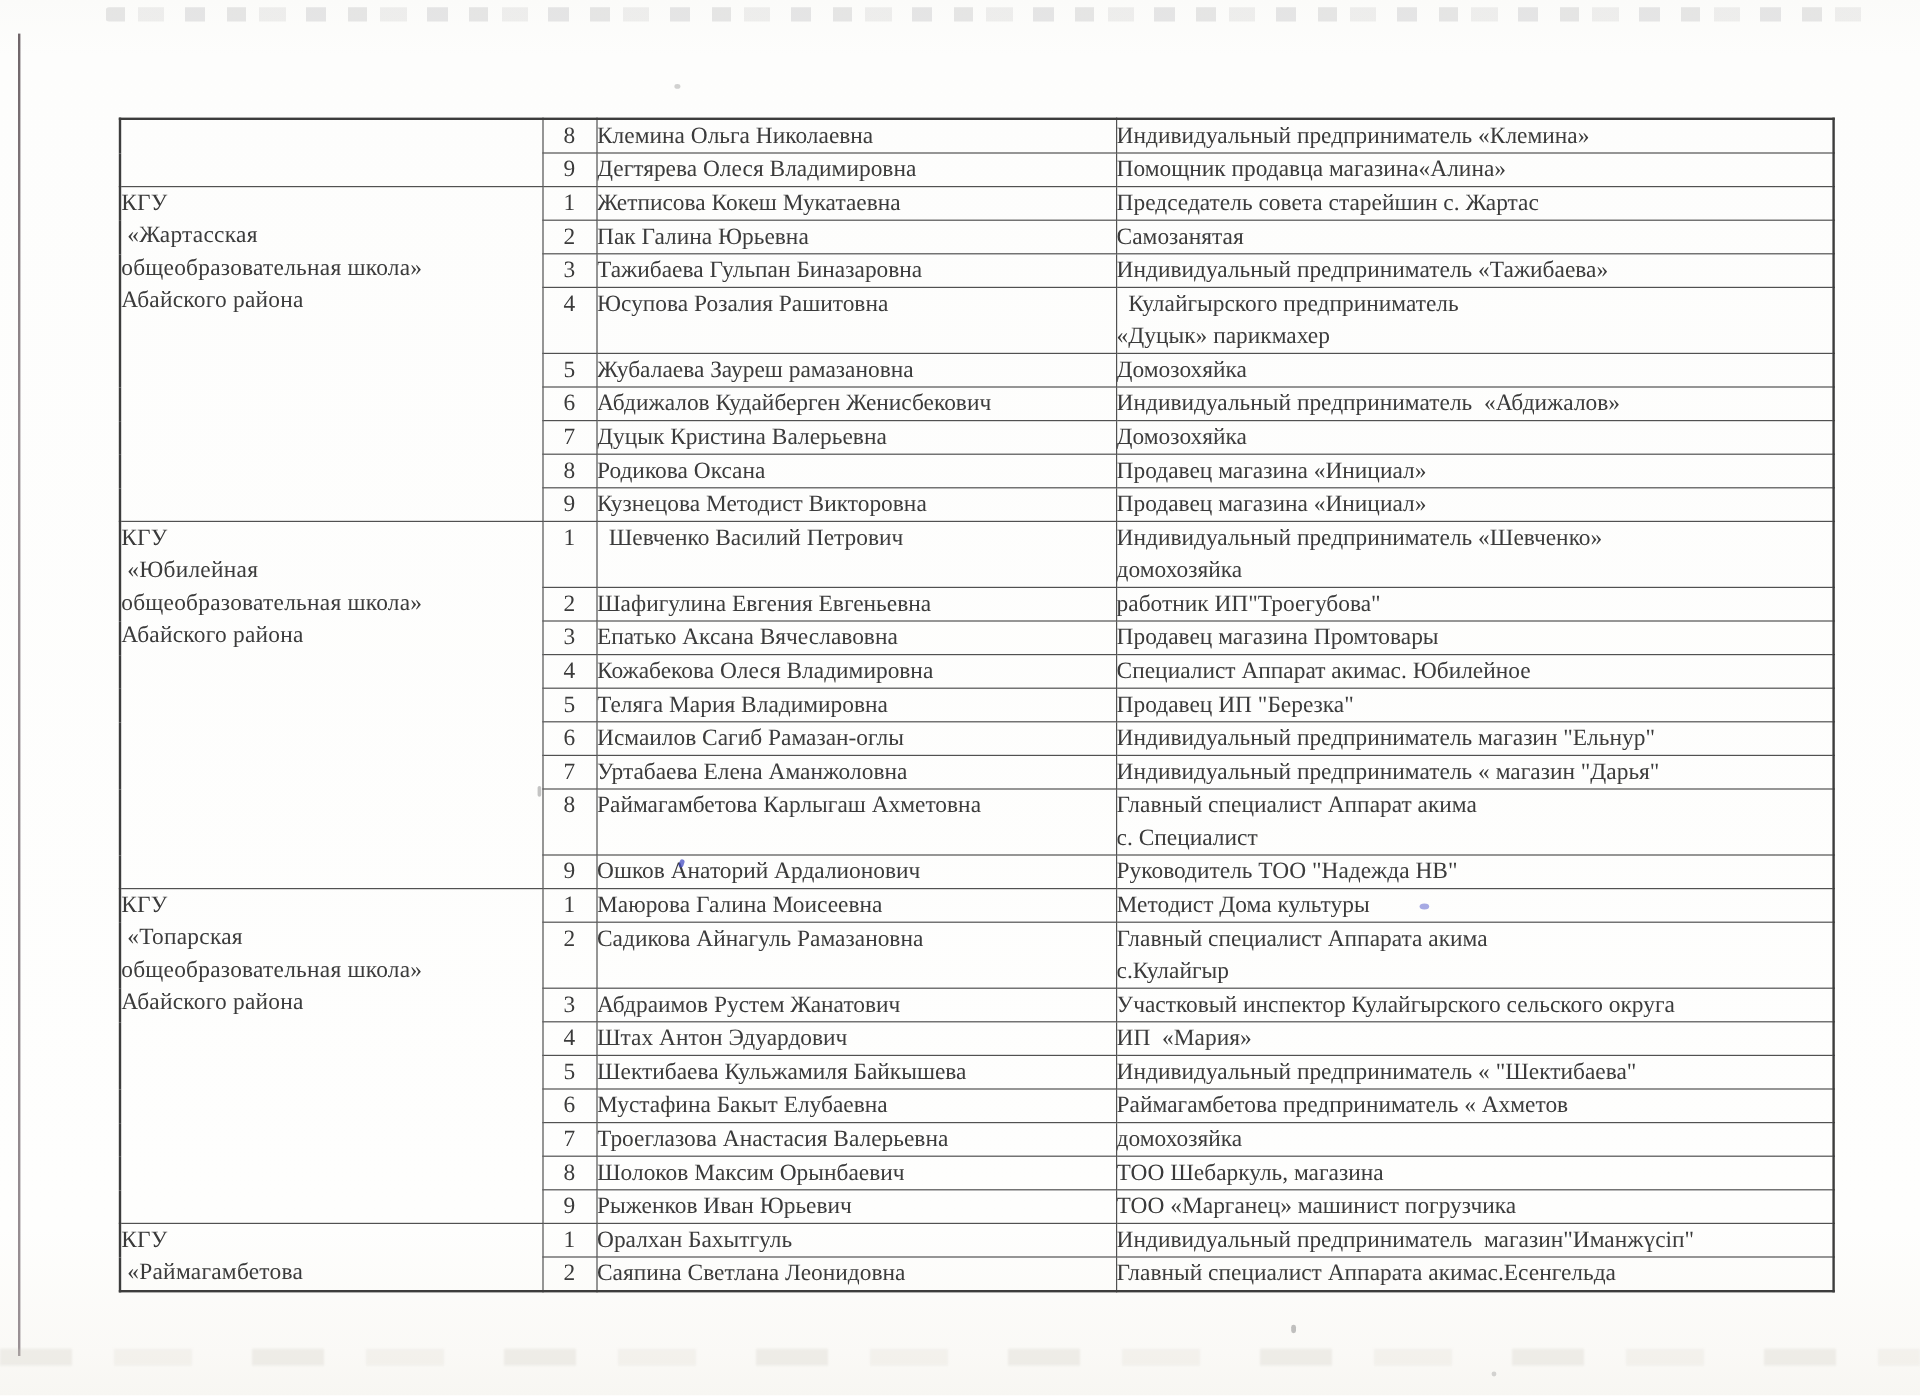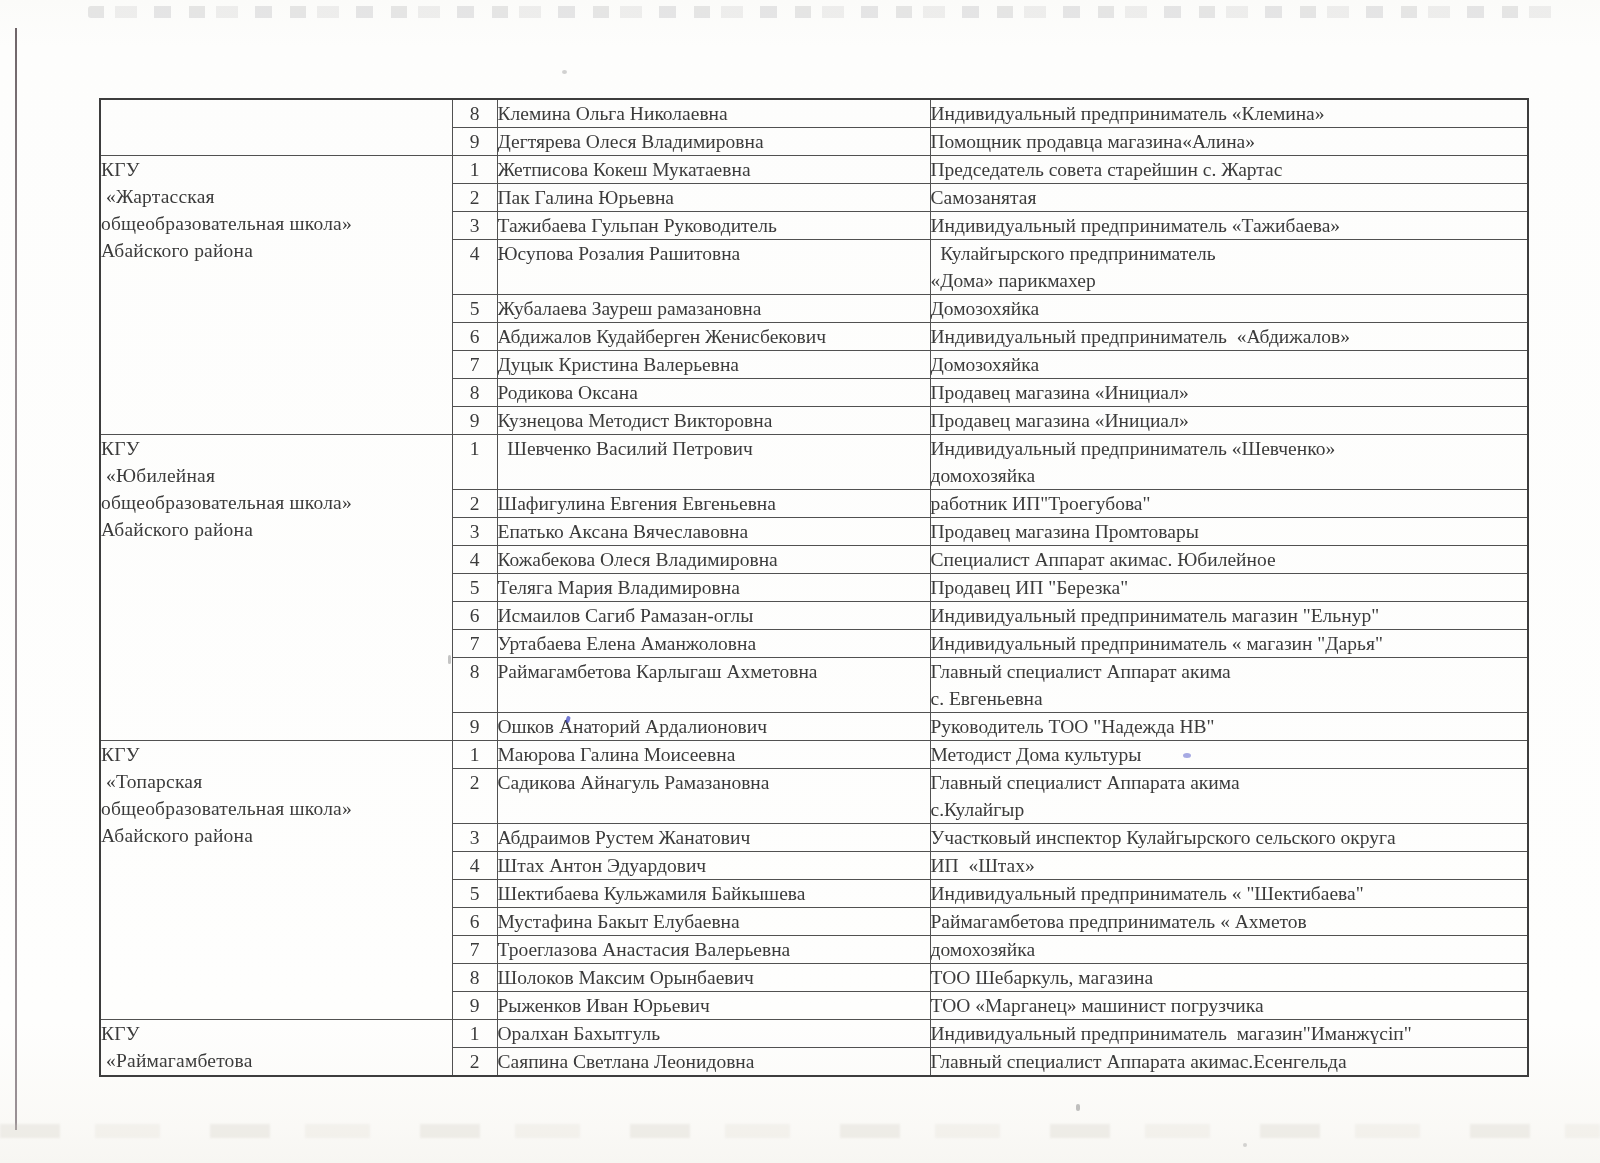--- a/index.html
+++ b/index.html
@@ -127,27 +127,27 @@
           <td class="name-cell">Жетписова Кокеш Мукатаевна</td>
           <td class="occ-cell"><div>Председатель совета старейшин с. Жартас</div></td>
         </tr>
         <tr>
           <td class="num-cell">2</td>
           <td class="name-cell">Пак Галина Юрьевна</td>
           <td class="occ-cell"><div>Самозанятая</div></td>
         </tr>
         <tr>
           <td class="num-cell">3</td>
-          <td class="name-cell">Тажибаева Гульпан Руководитель</td>
+          <td class="name-cell">Тажибаева Гульпан Биназаровна</td>
           <td class="occ-cell"><div>Индивидуальный предприниматель «Тажибаева»</div></td>
         </tr>
         <tr>
           <td class="num-cell">4</td>
           <td class="name-cell">Юсупова Розалия Рашитовна</td>
-          <td class="occ-cell"><div>  Кулайгырского предприниматель</div><div>«Дома» парикмахер</div></td>
+          <td class="occ-cell"><div>  Кулайгырского предприниматель</div><div>«Дуцык» парикмахер</div></td>
         </tr>
         <tr>
           <td class="num-cell">5</td>
           <td class="name-cell">Жубалаева Зауреш рамазановна</td>
           <td class="occ-cell"><div>Домозохяйка</div></td>
         </tr>
         <tr>
           <td class="num-cell">6</td>
           <td class="name-cell">Абдижалов Кудайберген Женисбекович</td>
           <td class="occ-cell"><div>Индивидуальный предприниматель  «Абдижалов»</div></td>
@@ -199,21 +199,21 @@
           <td class="occ-cell"><div>Индивидуальный предприниматель магазин "Ельнур"</div></td>
         </tr>
         <tr>
           <td class="num-cell">7</td>
           <td class="name-cell">Уртабаева Елена Аманжоловна</td>
           <td class="occ-cell"><div>Индивидуальный предприниматель « магазин "Дарья"</div></td>
         </tr>
         <tr>
           <td class="num-cell">8</td>
           <td class="name-cell">Раймагамбетова Карлыгаш Ахметовна</td>
-          <td class="occ-cell"><div>Главный специалист Аппарат акима</div><div>с. Евгеньевна</div></td>
+          <td class="occ-cell"><div>Главный специалист Аппарат акима</div><div>с. Специалист</div></td>
         </tr>
         <tr>
           <td class="num-cell">9</td>
           <td class="name-cell">Ошков Анаторий Ардалионович</td>
           <td class="occ-cell"><div>Руководитель ТОО "Надежда НВ"</div></td>
         </tr>
         <tr class="section-start">
           <td class="school-cell" rowspan="9"><div>КГУ</div><div> «Топарская</div><div>общеобразовательная школа»</div><div>Абайского района</div></td>
           <td class="num-cell">1</td>
           <td class="name-cell">Маюрова Галина Моисеевна</td>
@@ -225,21 +225,21 @@
           <td class="occ-cell"><div>Главный специалист Аппарата акима</div><div>с.Кулайгыр</div></td>
         </tr>
         <tr>
           <td class="num-cell">3</td>
           <td class="name-cell">Абдраимов Рустем Жанатович</td>
           <td class="occ-cell"><div>Участковый инспектор Кулайгырского сельского округа</div></td>
         </tr>
         <tr>
           <td class="num-cell">4</td>
           <td class="name-cell">Штах Антон Эдуардович</td>
-          <td class="occ-cell"><div>ИП  «Штах»</div></td>
+          <td class="occ-cell"><div>ИП  «Мария»</div></td>
         </tr>
         <tr>
           <td class="num-cell">5</td>
           <td class="name-cell">Шектибаева Кульжамиля Байкышева</td>
           <td class="occ-cell"><div>Индивидуальный предприниматель « "Шектибаева"</div></td>
         </tr>
         <tr>
           <td class="num-cell">6</td>
           <td class="name-cell">Мустафина Бакыт Елубаевна</td>
           <td class="occ-cell"><div>Раймагамбетова предприниматель « Ахметов</div></td>

